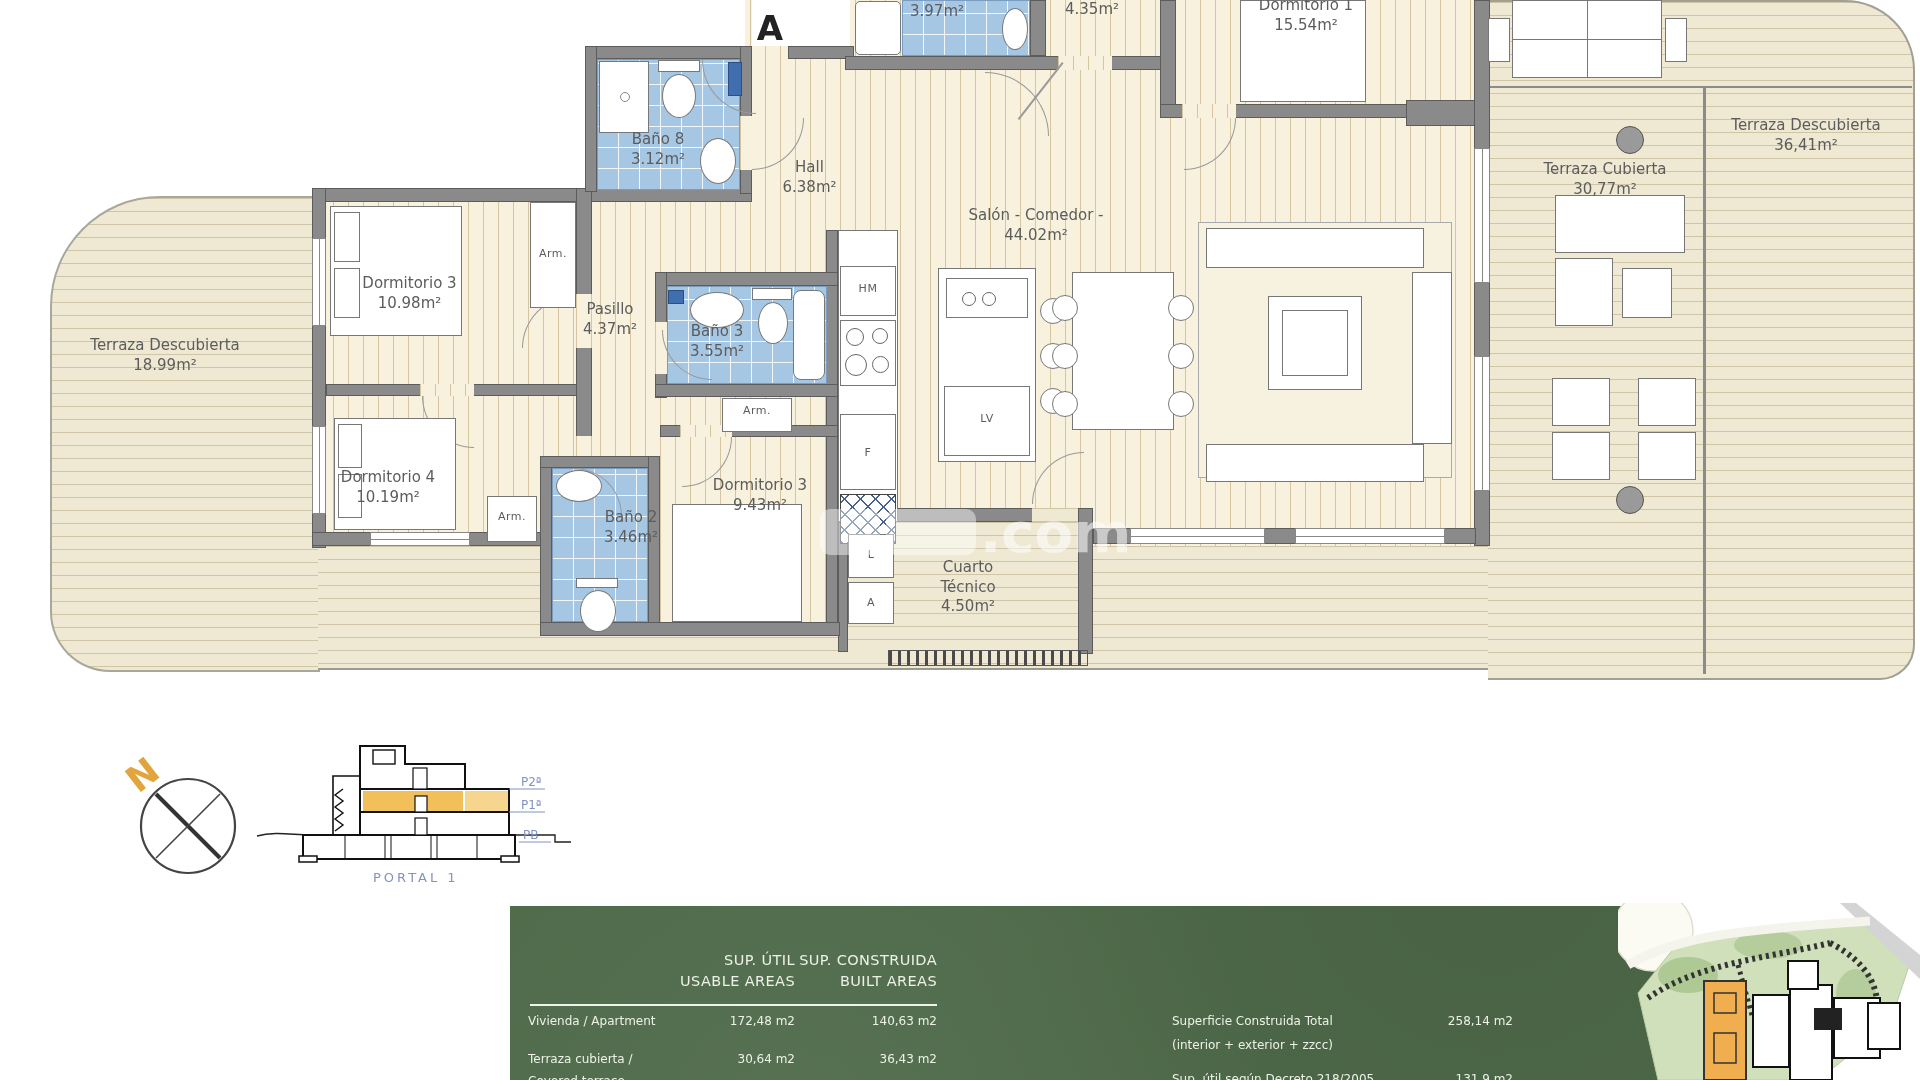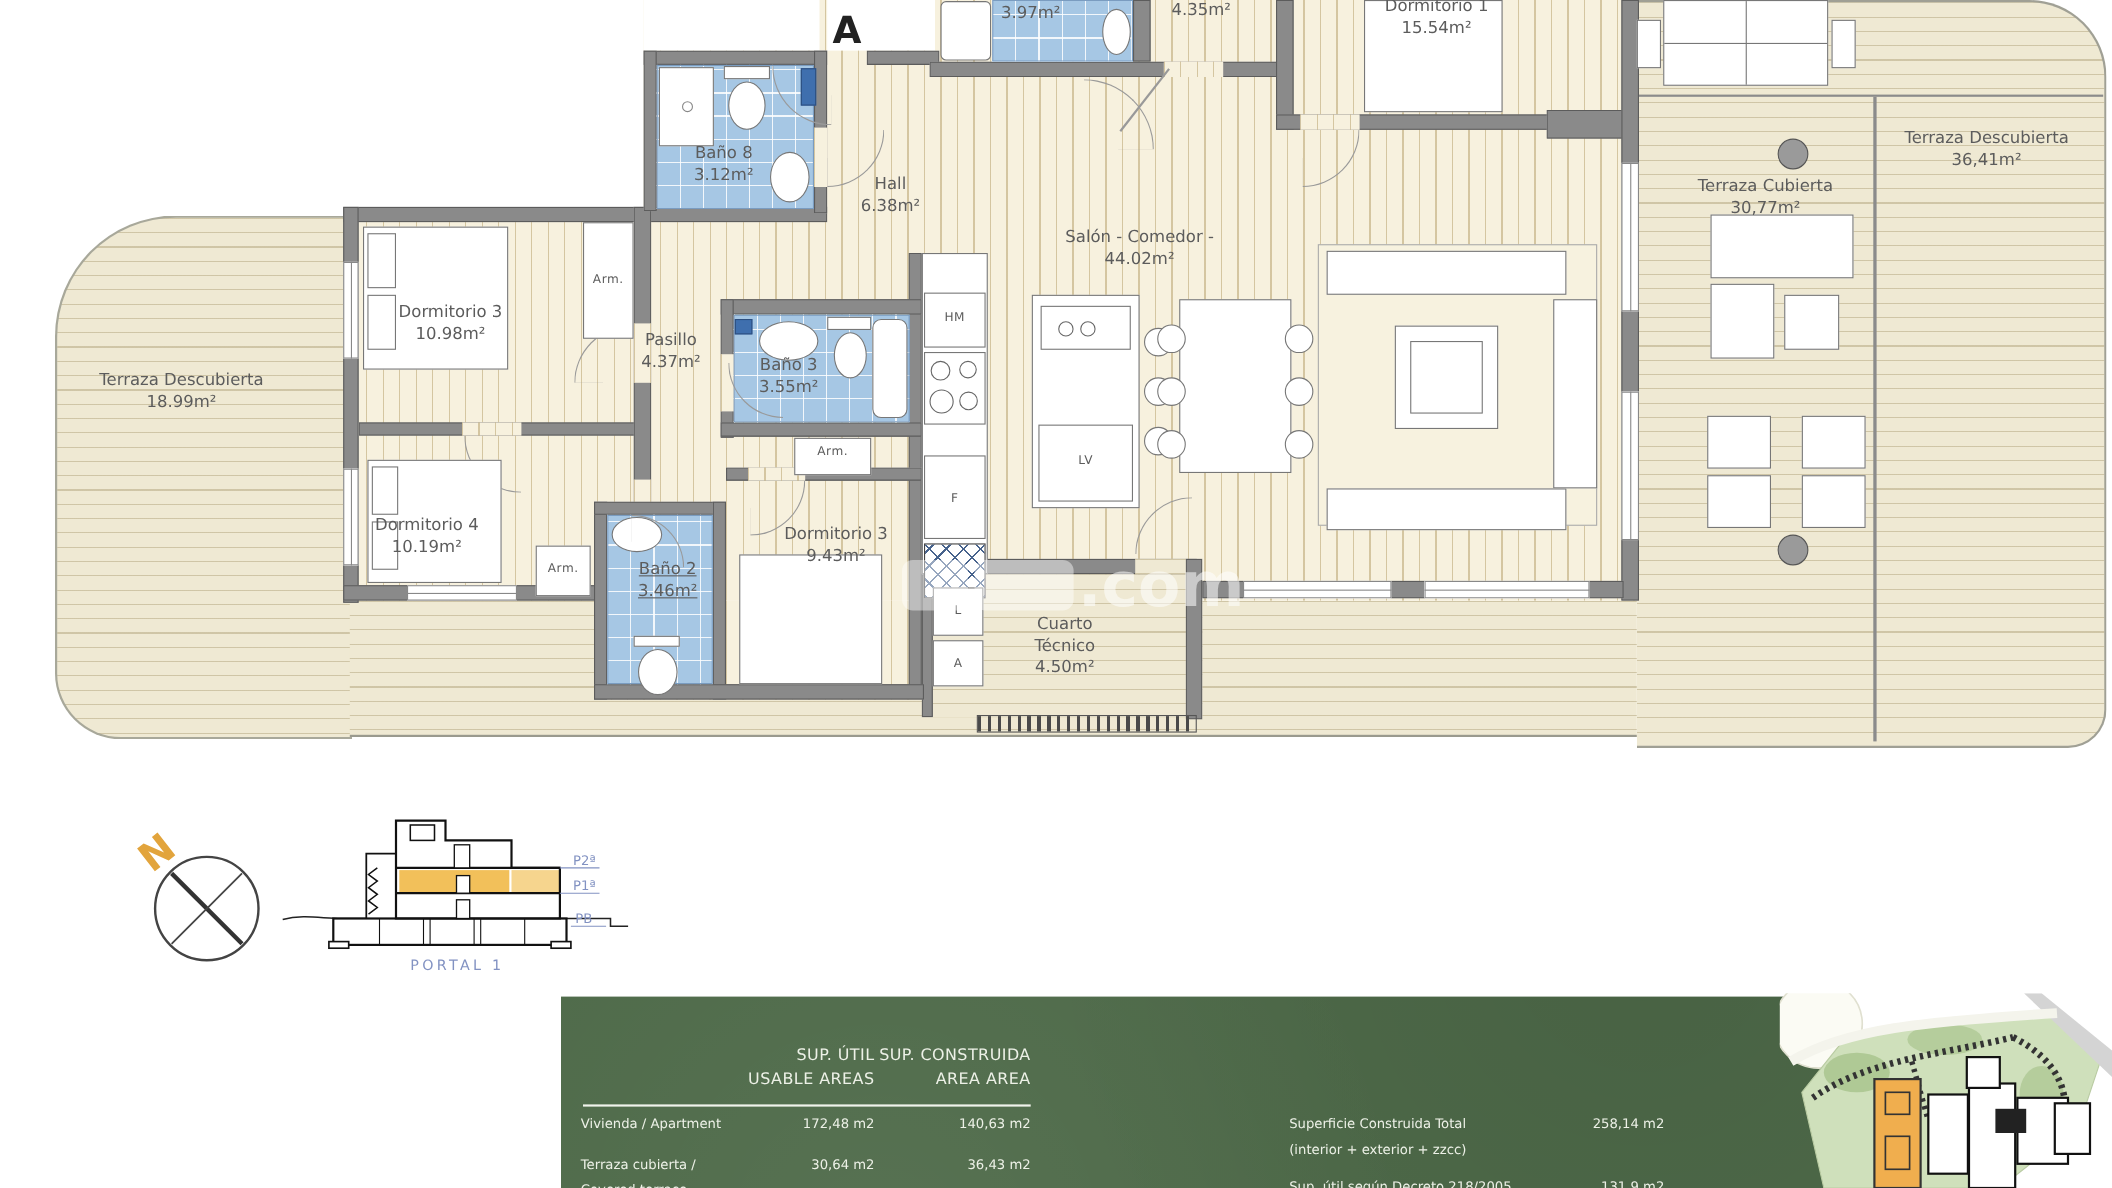--- a/index.html
+++ b/index.html
@@ -240,21 +240,21 @@
       <div>44.02m²</div>
     </div>
   <div class="abs lbl" style="left:568px;top:300px;width:84px;">
     <div>Pasillo</div>
       <div>4.37m²</div>
     </div>
   <div class="abs lbl" style="left:676px;top:322px;width:82px;">
     <div>Baño 3</div>
       <div>3.55m²</div>
     </div>
-  <div class="abs lbl" style="left:566px;top:508px;width:82px;text-decoration:underline;">
+  <div class="abs lbl" style="left:590px;top:508px;width:82px;">
     <div>Baño 2</div>
       <div>3.46m²</div>
     </div>
   <div class="abs lbl" style="left:698px;top:476px;width:124px;">
     <div>Dormitorio 3</div>
       <div>9.43m²</div>
     </div>
   <div class="abs lbl" style="left:922px;top:558px;width:92px;">
     <div>Cuarto</div>
       <div>Técnico</div>
@@ -328,21 +328,21 @@
     </svg>
   </div>
 
   <div id="areatable" class="abs" style="left:510px;top:906px;width:1156px;height:174px;">
     <div class="abs th" style="left:150px;top:44px;width:135px;">
       <div>SUP. ÚTIL</div>
         <div>USABLE AREAS</div>
       </div>
     <div class="abs th" style="left:270px;top:44px;width:157px;">
       <div>SUP. CONSTRUIDA</div>
-        <div>AREA AREA</div>
+        <div>BUILT AREAS</div>
       </div>
     <div class="abs" style="left:20px;top:98px;width:407px;height:2px;background:#f0f3ec;"></div>
 
     <div class="abs td" style="left:18px;top:108px;width:220px;">Vivienda / Apartment</div>
     <div class="abs td tright" style="left:150px;top:108px;width:135px;">172,48 m2</div>
     <div class="abs td tright" style="left:290px;top:108px;width:137px;">140,63 m2</div>
 
     <div class="abs td" style="left:18px;top:146px;width:220px;">Terraza cubierta /</div>
     <div class="abs td" style="left:18px;top:168px;width:220px;">Covered terrace</div>
     <div class="abs td tright" style="left:150px;top:146px;width:135px;">30,64 m2</div>

